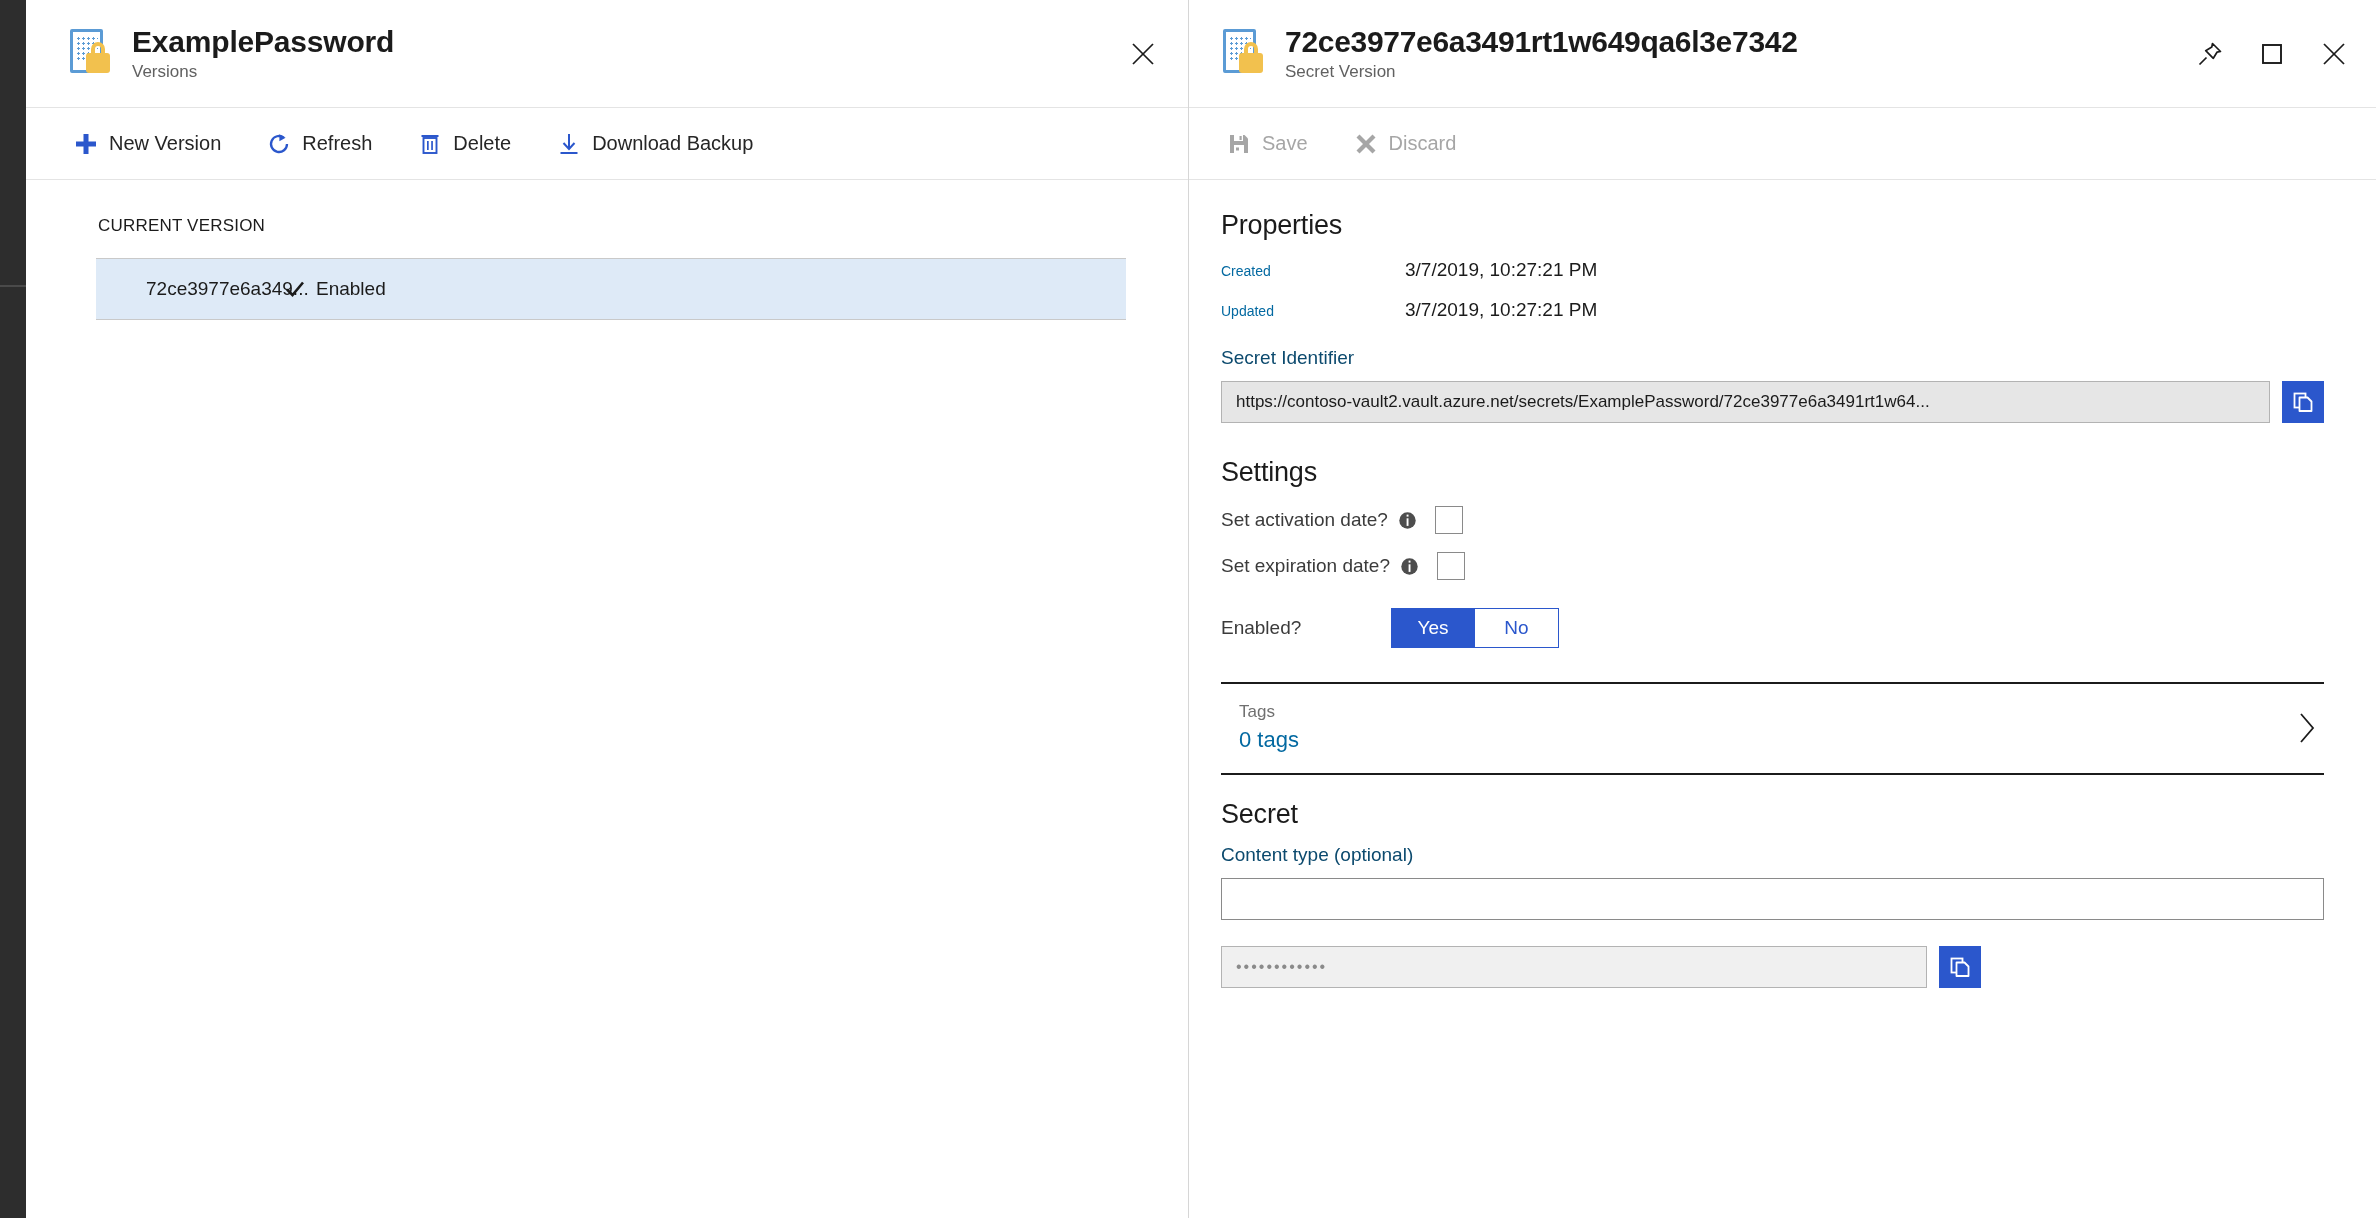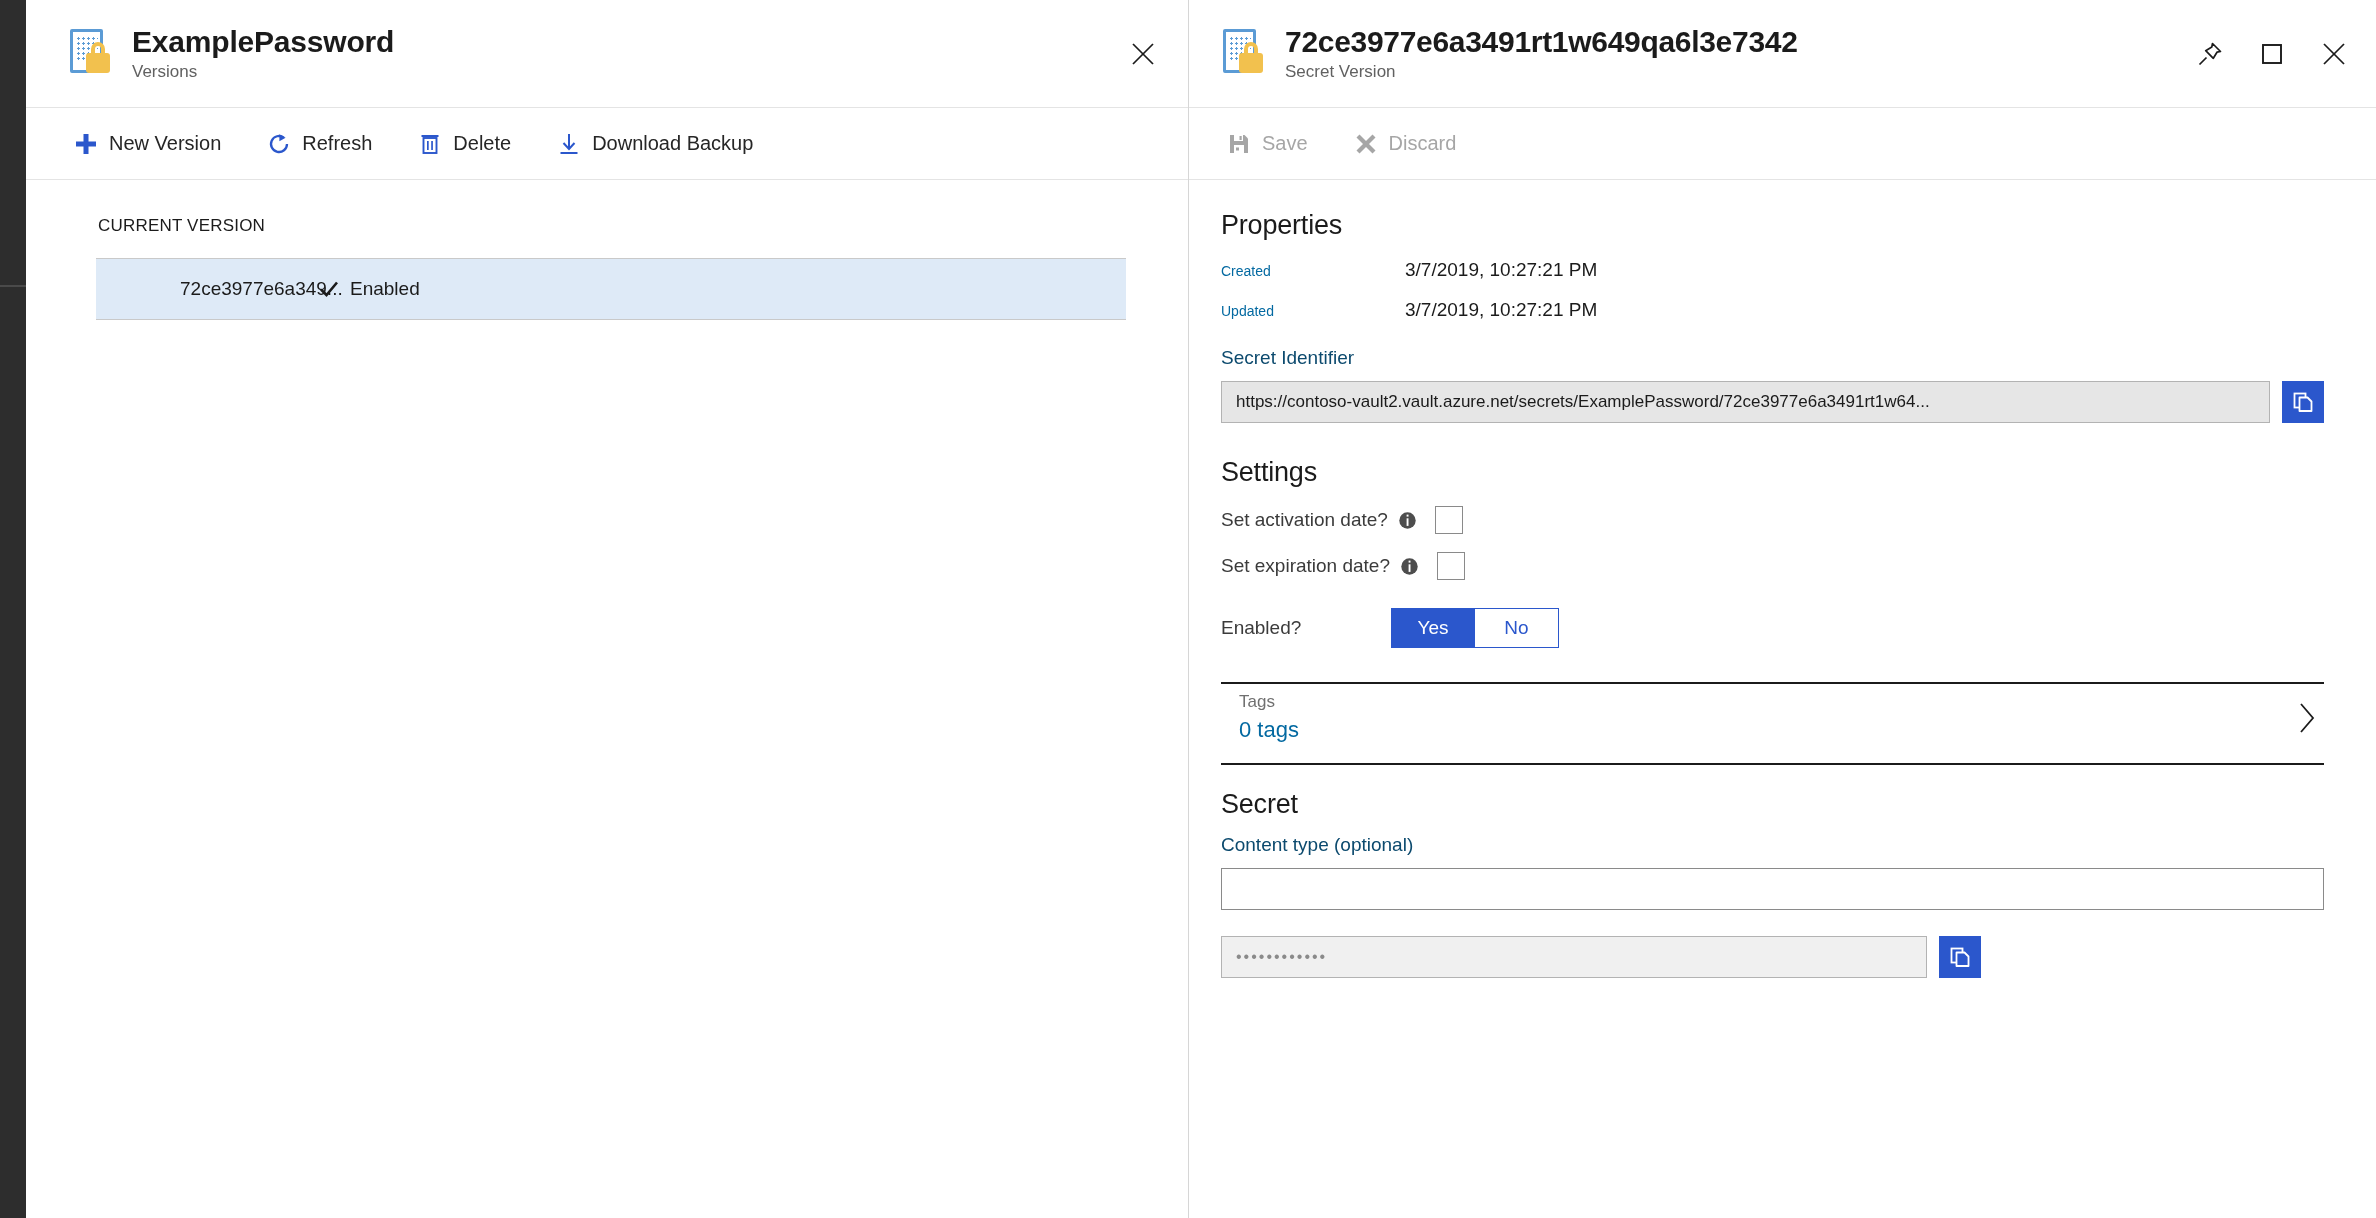--- a/index.html
+++ b/index.html
@@ -95,21 +95,21 @@
   .th-expiration { width: 240px; }
 
   .group-label {
     padding-left: 72px; margin-top: 36px;
     font-size: 17px; color: #1b1b1b; letter-spacing: 0.2px;
   }
   .row {
     margin: 22px 62px 0 70px;
     height: 62px; background: #deeaf7;
     border-top: 1px solid #c9c9c9; border-bottom: 1px solid #c9c9c9;
-    display: flex; align-items: center; cursor: pointer; padding-left: 34px;
+    display: flex; align-items: center; cursor: pointer;
   }
   .cell { font-size: 19px; color: #1b1b1b; }
   .cell-version { width: 188px; padding-left: 50px; }
   .cell-status { display: flex; align-items: flex-end; gap: 10px; }
 
   
   .blade-right {
     flex: 1 1 auto; height: 1218px; background: #ffffff;
     display: flex; flex-direction: column;
   }
@@ -174,21 +174,21 @@
   .tgl {
     width: 84px; height: 40px; display: flex; align-items: center; justify-content: center;
     font-size: 19px; cursor: pointer; border: 1px solid #2b57cc;
   }
   .tgl.on { background: #2b57cc; color: #ffffff; }
   .tgl.off { background: #ffffff; color: #2b57cc; border-left: none; }
 
   .divider { height: 2px; background: #1b1b1b; margin-top: 34px; }
   .tags-row {
     display: flex; align-items: center; justify-content: space-between;
-    padding: 8px 6px 20px 18px; cursor: pointer; gap: 30px;
+    padding: 18px 6px 20px 18px; cursor: pointer; gap: 30px;
   }
   .tags-key { font-size: 17px; color: #707070; }
   .tags-val { font-size: 22px; color: #0369a1; margin-top: 5px; }
   .chevron { width: 22px; height: 34px; }
 
   .secret-h { margin-top: 24px; }
   .ct-input {
     margin-top: 12px; height: 42px; width: 100%;
     border: 1px solid #8a8a8a; background: #ffffff; padding: 0 12px;
     font-size: 18px; color: #1b1b1b;

